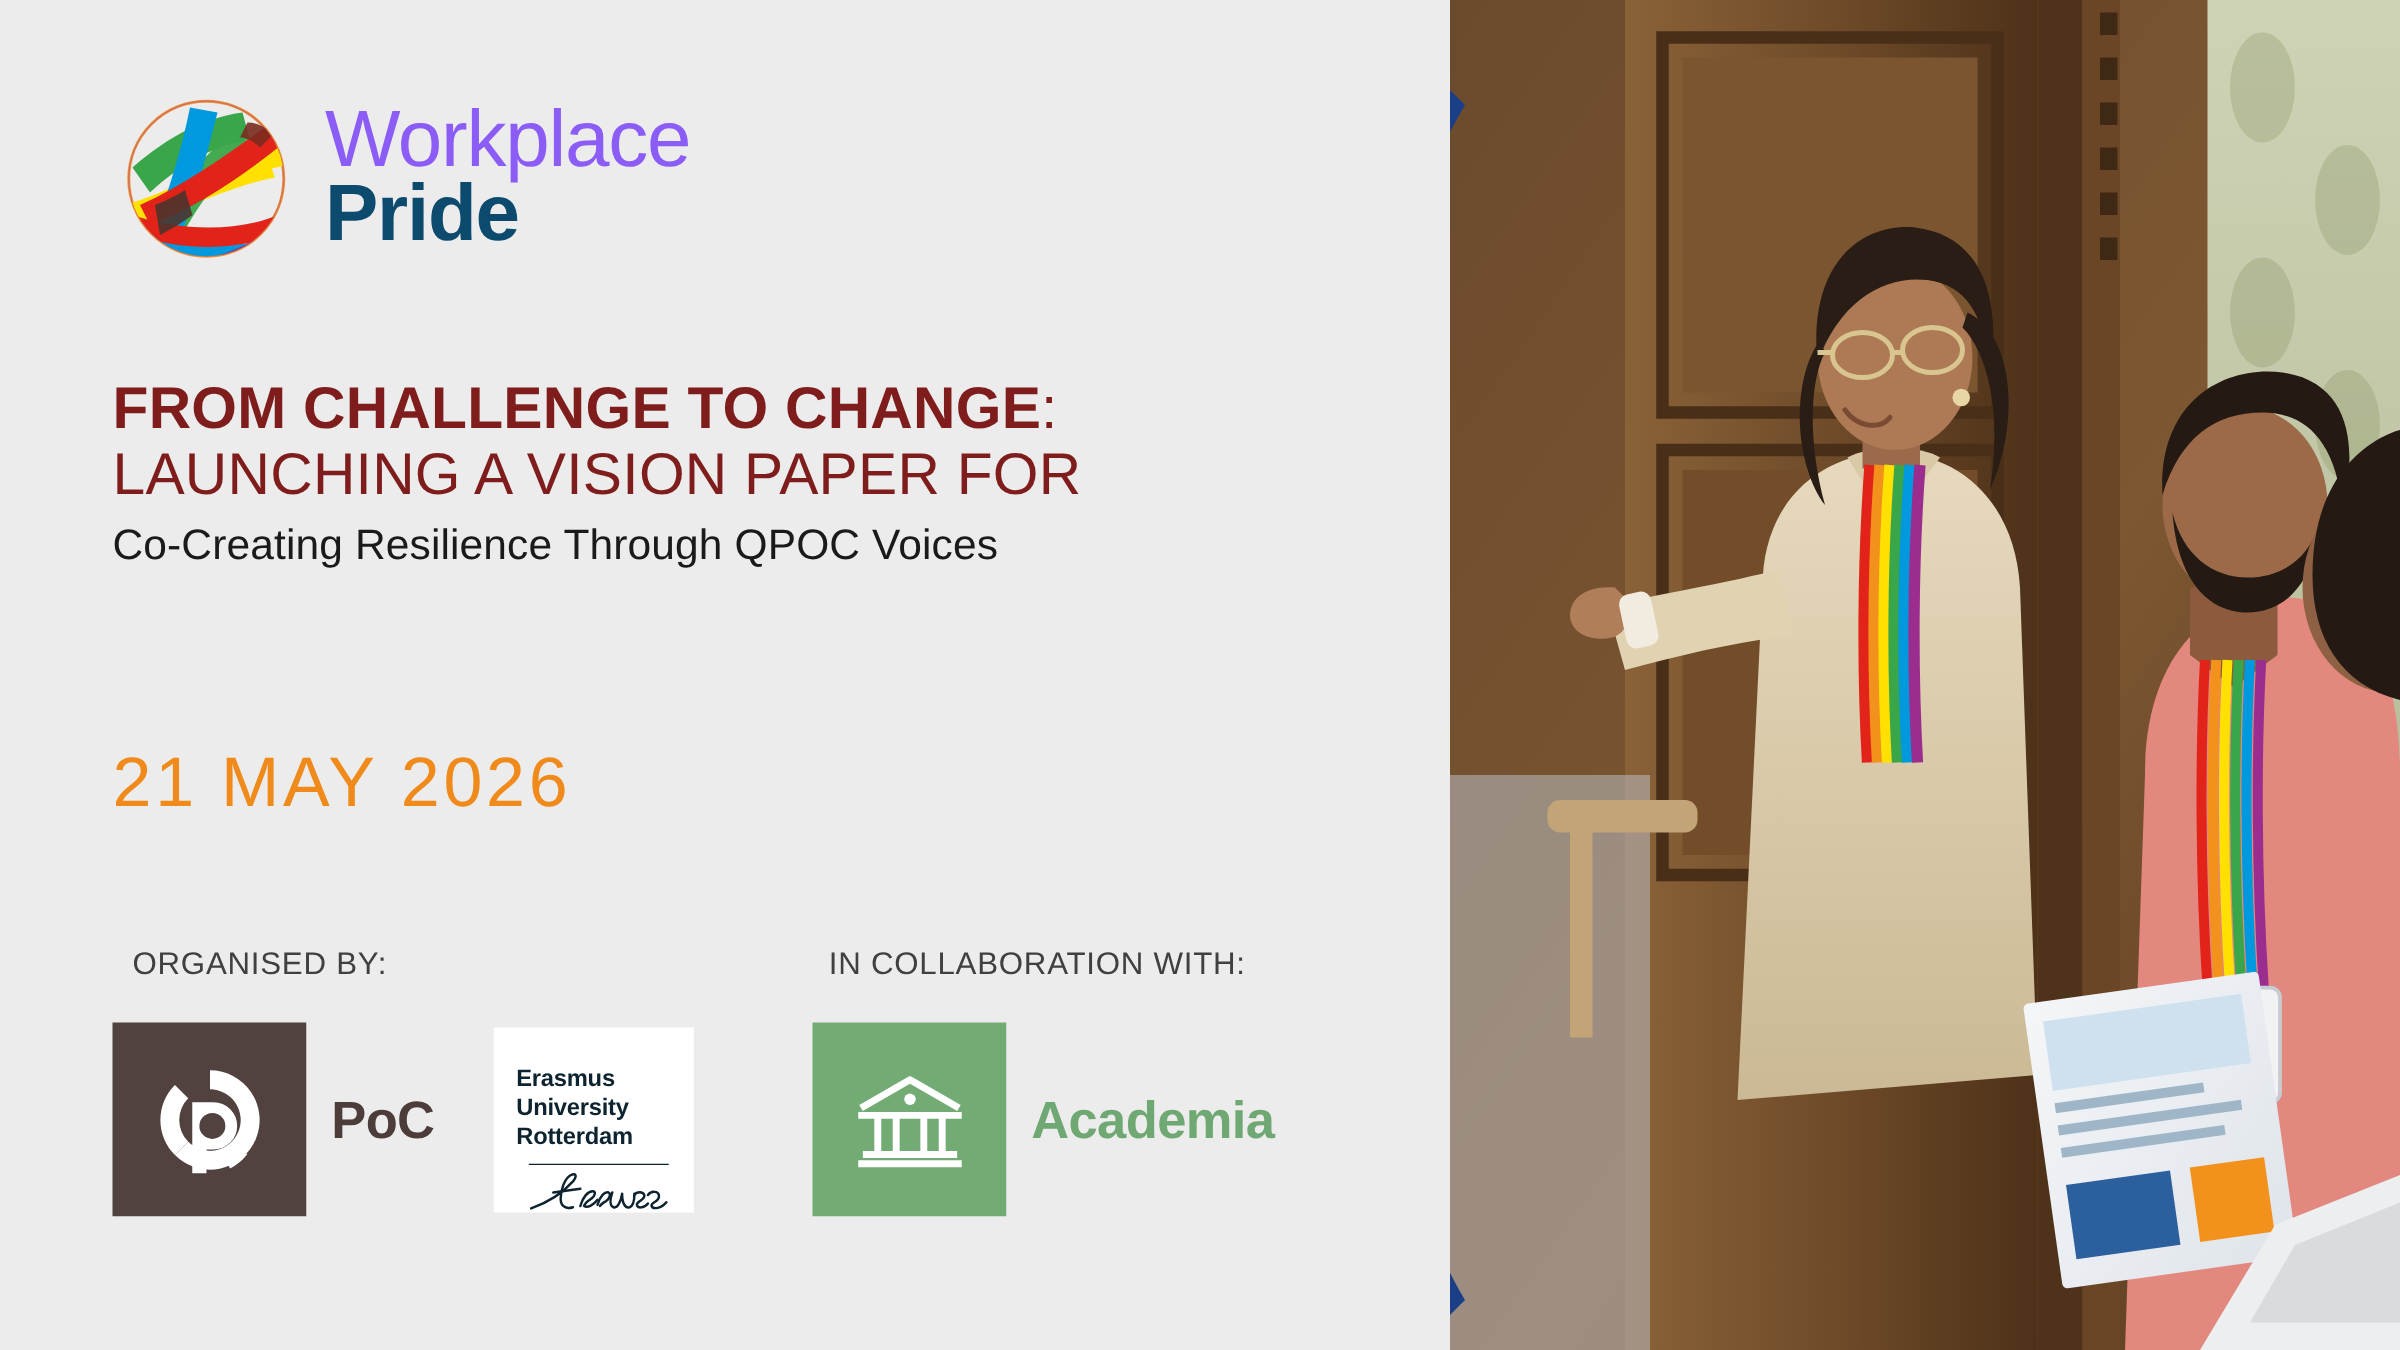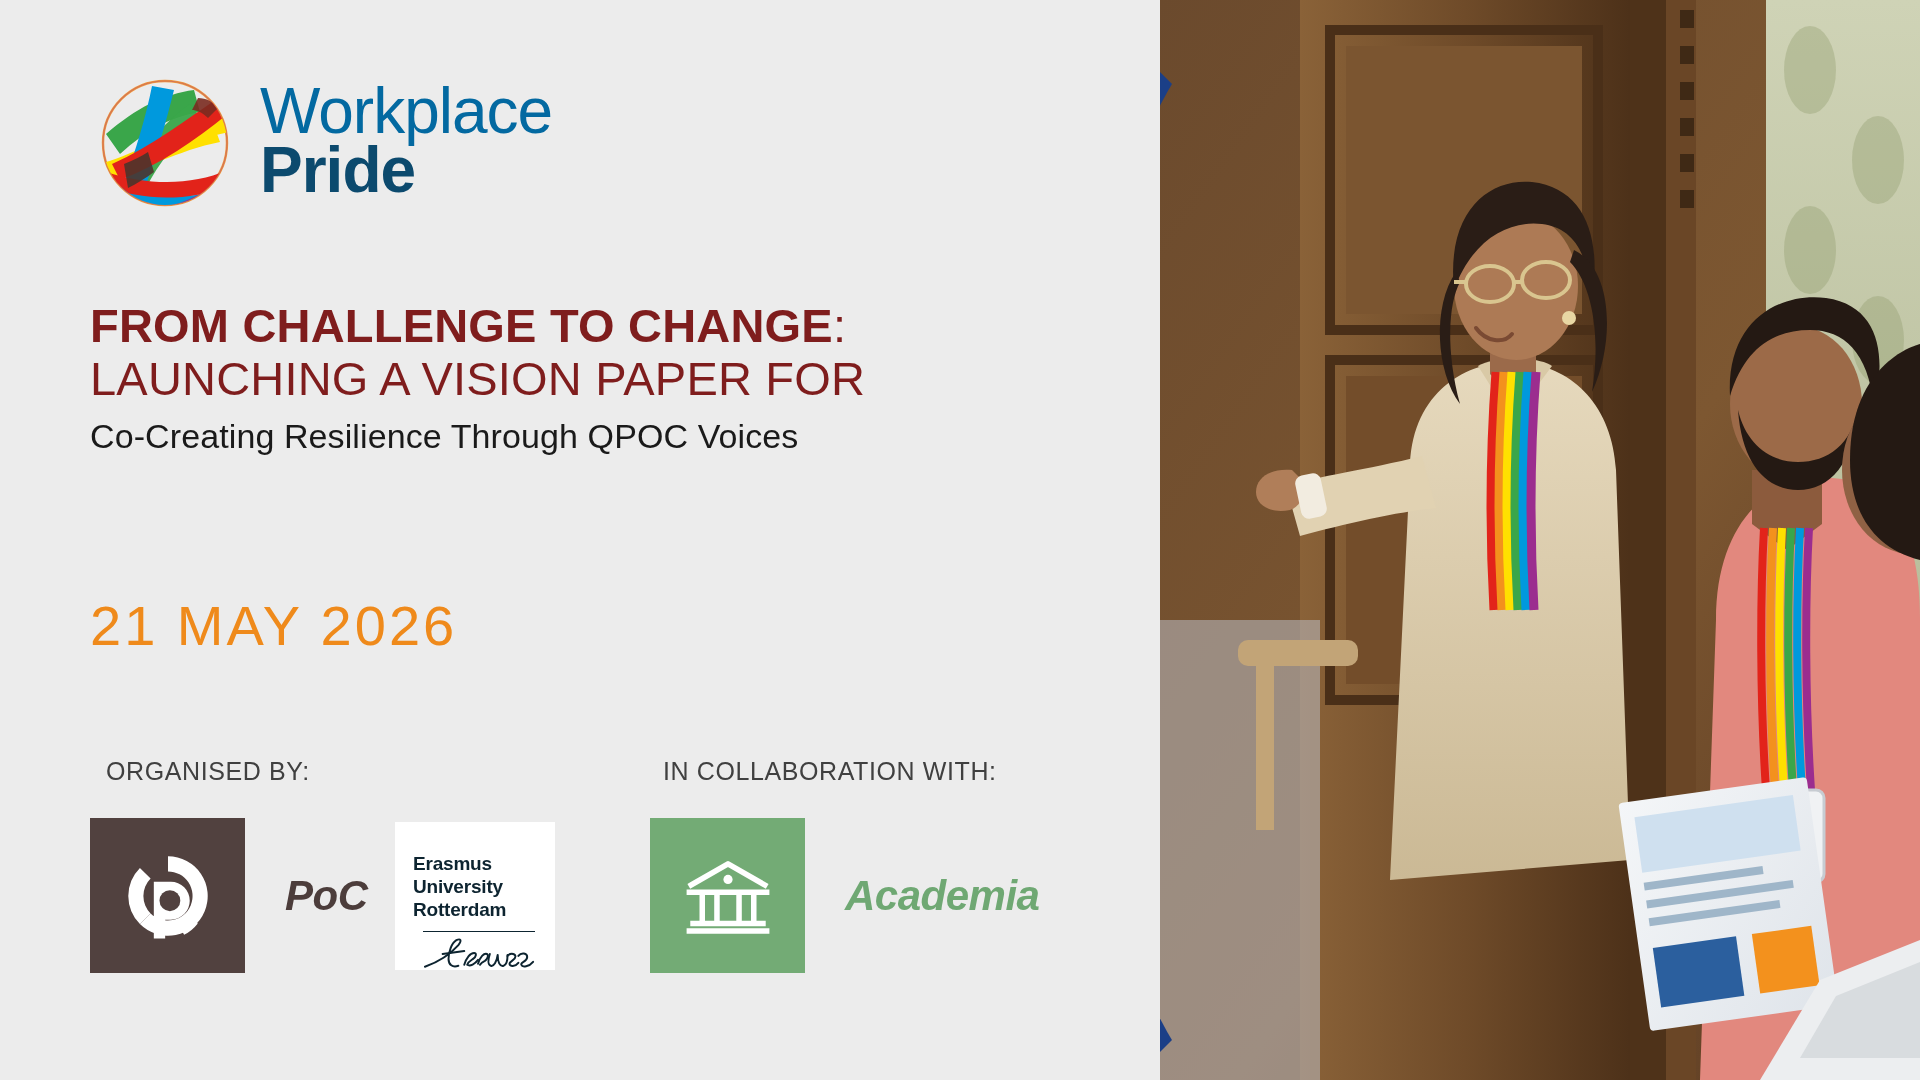--- a/index.html
+++ b/index.html
@@ -49,21 +49,21 @@
   .brand-words {
     margin-left: 20px;
     line-height: 0.92;
     padding-bottom: 4px;
   }
   .brand-workplace {
     display: block;
     font-size: 64px;
     font-weight: 300;
     letter-spacing: -1px;
-    color: #0369a1;
+    color: #8b5cf6;
   }
   .brand-pride {
     display: block;
     font-size: 64px;
     font-weight: 700;
     letter-spacing: -1px;
     color: #0c4a6e;
   }
 
   
@@ -165,26 +165,25 @@
     width: 160px;
     flex: 0 0 160px;
     height: 148px;
     flex-direction: column;
     justify-content: flex-end;
     padding: 0 10px;
     box-sizing: border-box;
   }
 
   .tile-label {
-    margin-left: 40px;
+    margin-left: 20px;
     font-size: 42px;
     font-weight: 700;
     letter-spacing: -0.5px;
     white-space: nowrap;
-    font-style: italic;
   }
   .tile-label.poc-label      { color: #4c3d3b; }
   .tile-label.academia-label { color: #6fa873; }
 
   .erasmus-lines {
     color: #0d2430;
     font-size: 19px;
     font-weight: 700;
     line-height: 1.2;
     letter-spacing: -0.2px;

